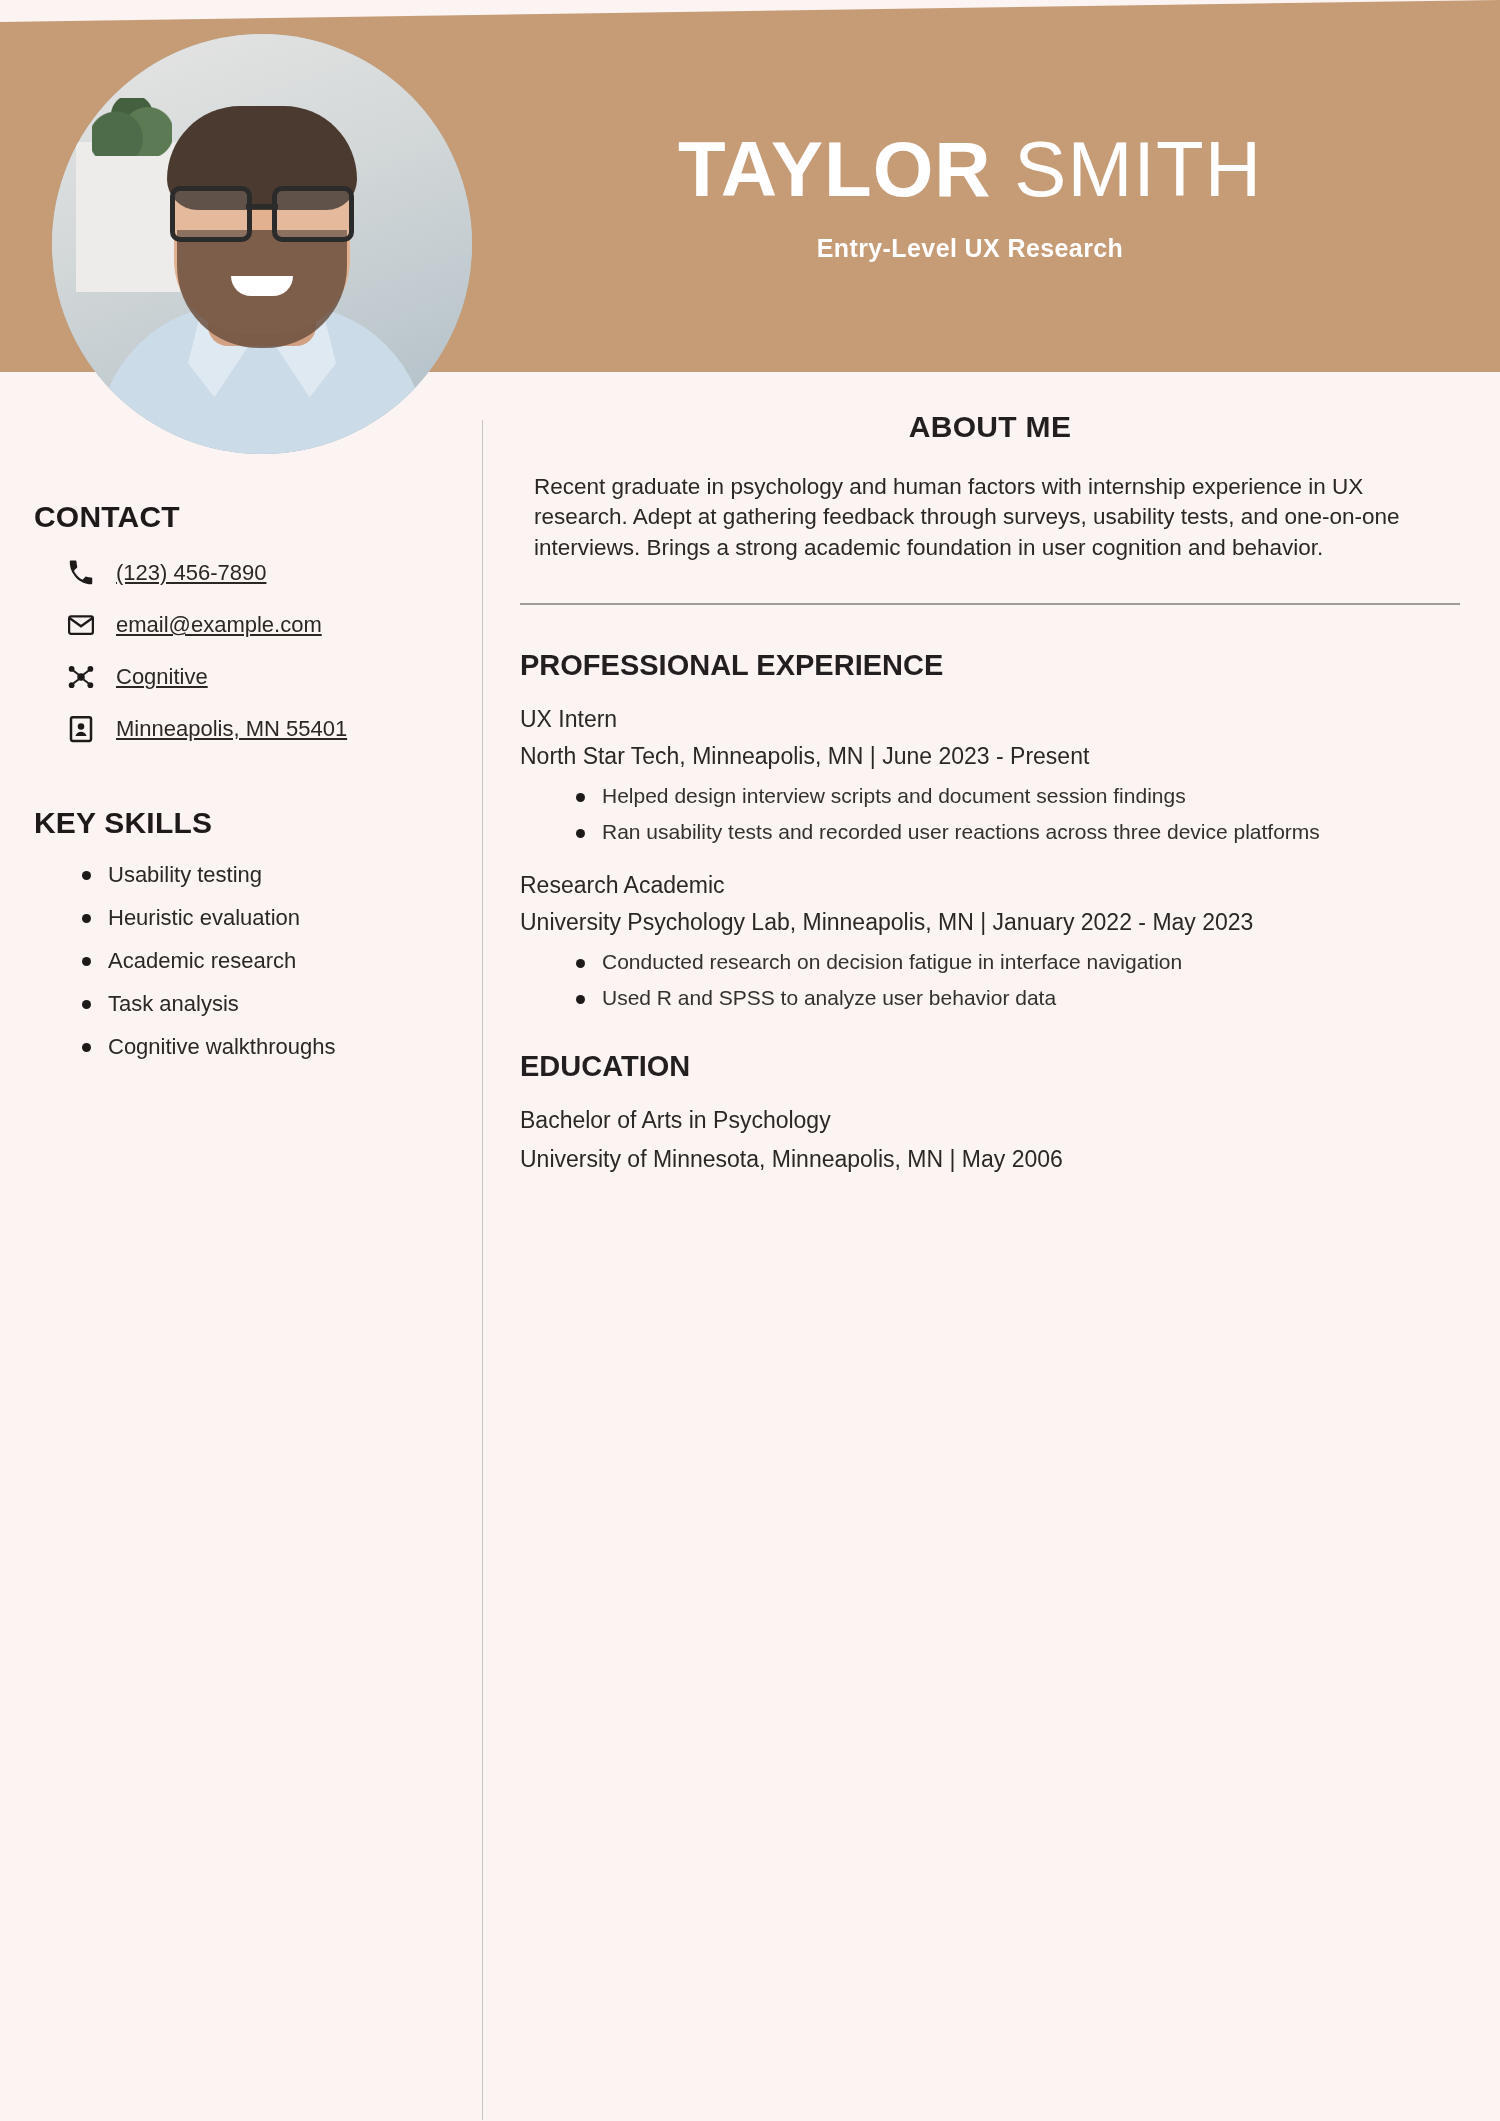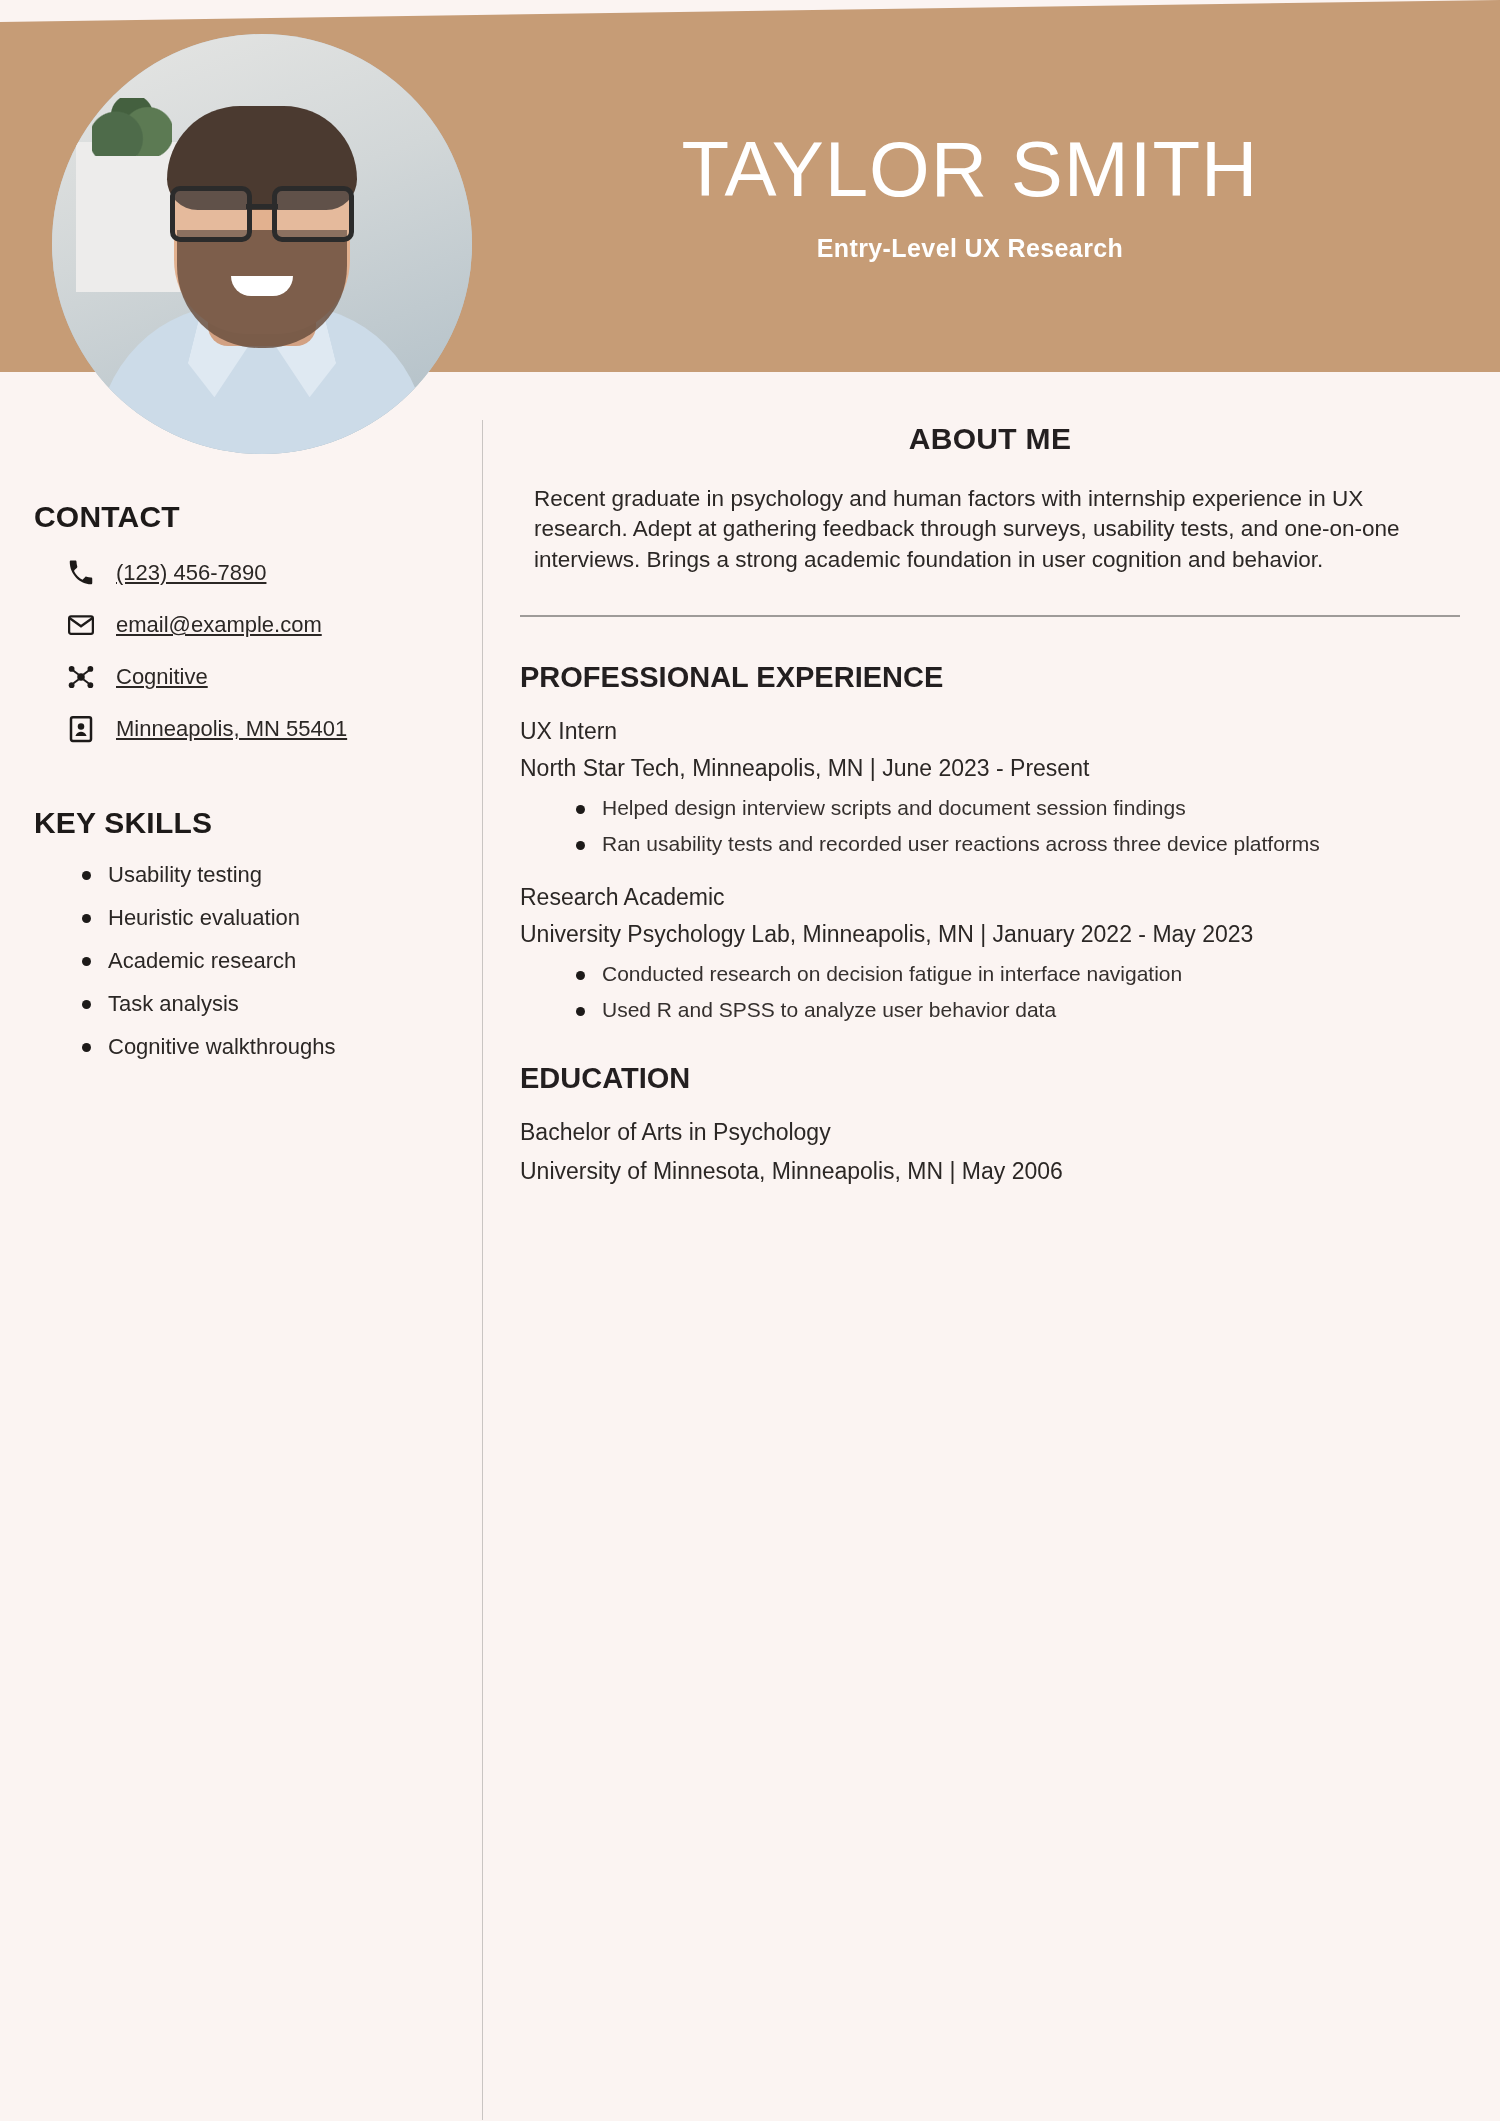--- a/index.html
+++ b/index.html
@@ -42,21 +42,21 @@
     text-align: center;
   }
   .name {
     font-size: 78px;
     line-height: 1;
     color: #ffffff;
     letter-spacing: 1px;
     white-space: nowrap;
   }
   .name .first {
-    font-weight: normal;
+    font-weight: bold;
   }
   .name .last {
     font-weight: 300;
   }
   .role {
     margin-top: 26px;
     font-size: 25px;
     font-weight: bold;
     color: #ffffff;
     letter-spacing: 0.4px;
@@ -286,21 +286,21 @@
     height: 9px;
     background: #1d1a19;
     border-radius: 50%;
   }
 
   
   .about-title {
     text-align: center;
     font-size: 30px;
     font-weight: bold;
-    margin: 12px 0 28px 0;
+    margin: 0 0 28px 0;
     letter-spacing: 0.3px;
   }
   .about-text {
     text-align: left;
     font-size: 22.5px;
     line-height: 1.35;
     color: #2b2725;
     margin: 0 14px;
   }
   .hr {

